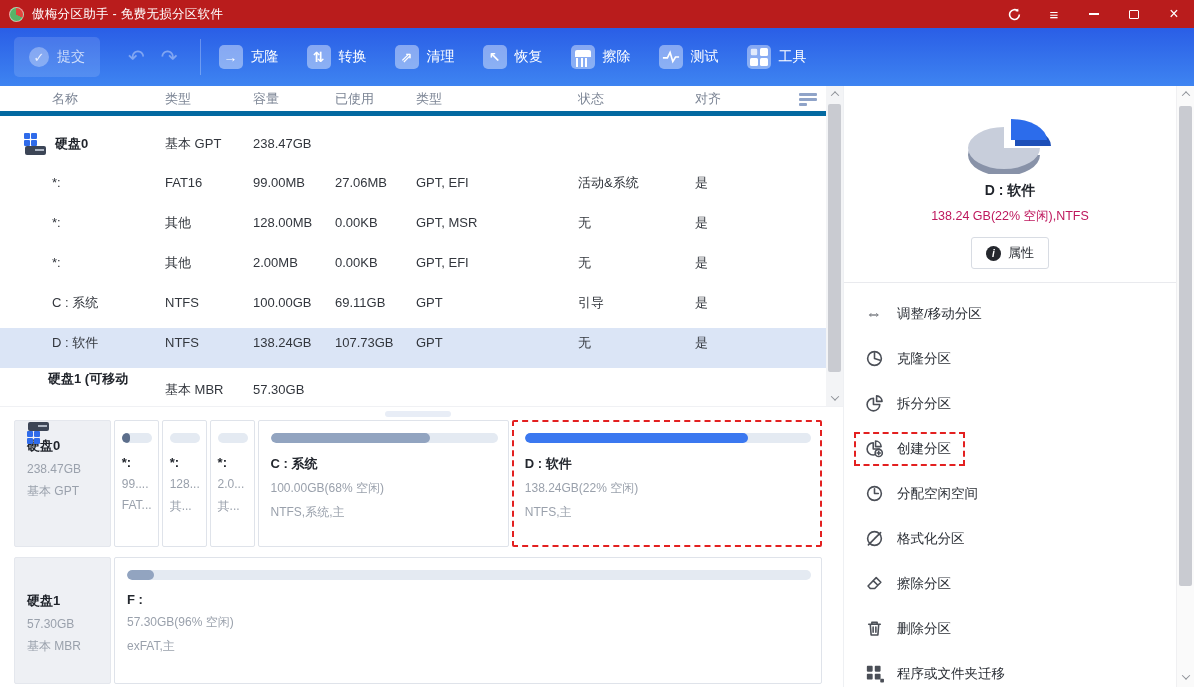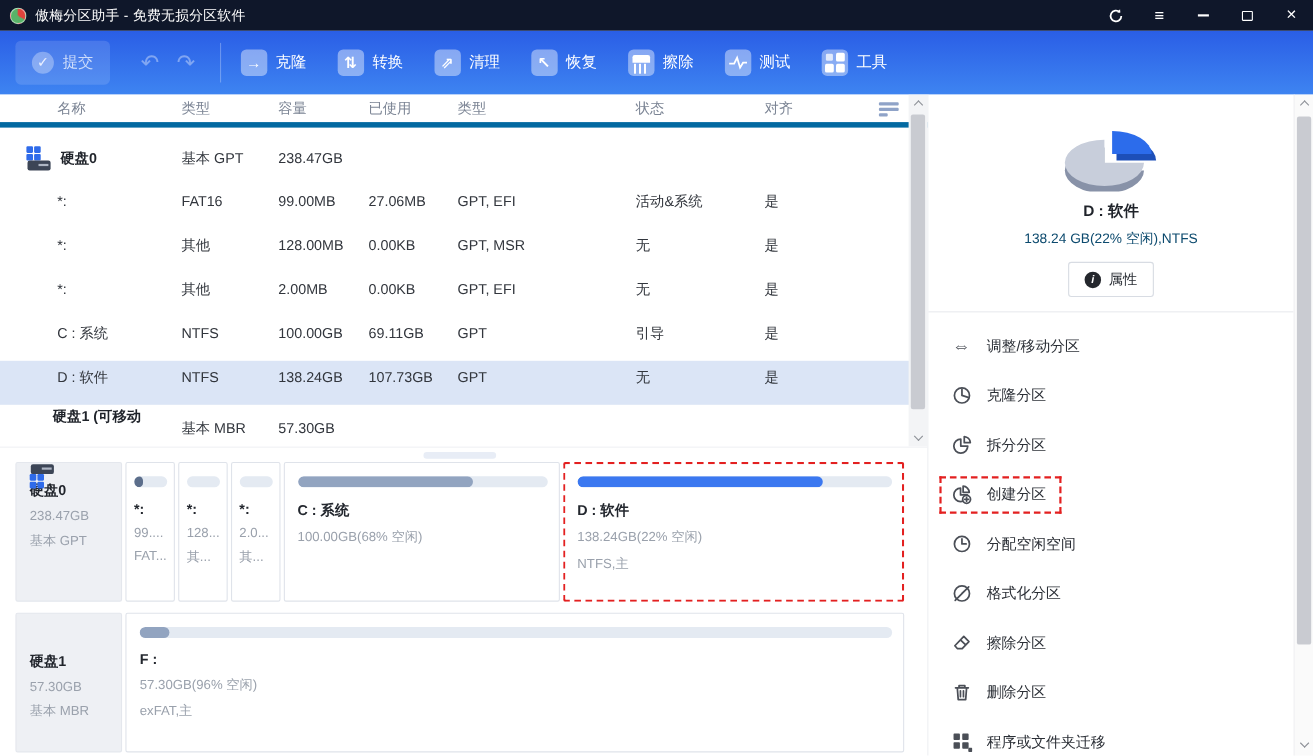--- a/index.html
+++ b/index.html
@@ -1,21 +1,21 @@
 <!DOCTYPE html>
 <html><head>
 <meta charset="utf-8">
 <style>
   * { margin:0; padding:0; box-sizing:border-box; }
   html,body { width:1194px; height:687px; overflow:hidden; background:#fff;
     font-family:"Liberation Sans","DejaVu Sans",sans-serif; }
   .window { width:1194px; height:687px; display:flex; flex-direction:column; }
 
   
-  .titlebar { height:28px; background:#0f172a; display:flex; align-items:center; color:#fff; flex:0 0 auto; }
+  .titlebar { height:28px; background:#b91c1c; display:flex; align-items:center; color:#fff; flex:0 0 auto; }
   .app-icon { width:15px; height:15px; border-radius:50%; margin:0 8px 0 9px;
     background:conic-gradient(#e0433c 0 120deg,#58b368 120deg 360deg); border:1px solid rgba(255,255,255,.5); }
   .app-title { font-size:12.5px; letter-spacing:.3px; }
   .tb-controls { margin-left:auto; display:flex; align-items:center; height:100%; }
   .tb-btn { width:40px; height:100%; display:flex; align-items:center; justify-content:center; color:#fff; font-size:14px; cursor:pointer; }
   .tb-btn svg { display:block; }
   .menu-glyph { font-size:15px; line-height:1; }
   .min-glyph { width:10px; height:2px; background:#fff; display:block; }
   .max-glyph { width:10px; height:9px; border:1.5px solid #fff; border-radius:1px; display:block; }
   .close-glyph { font-size:16px; }
@@ -99,21 +99,21 @@
   .fill-dark { background:#5c6e8b; }
   .fill-gray { background:#92a4c0; }
   .fill-blue { background:#3b78f0; }
   .p-label { font-weight:bold; font-size:13px; color:#23272e; margin-top:12px; white-space:nowrap; }
   .p-size, .p-fs { font-size:12px; color:#9aa1ac; margin-top:7px; white-space:nowrap; }
 
   
   .sidebar { width:333px; border-left:1px solid #eef0f3; display:flex; flex-direction:column; background:#fff; }
   .sel-card { text-align:center; padding-top:10px; }
   .sel-title { font-weight:bold; font-size:14px; color:#1f232a; margin-top:4px; }
-  .sel-detail { font-size:12.5px; color:#0c4a6e; margin-top:8px; }
+  .sel-detail { font-size:12.5px; color:#be185d; margin-top:8px; }
   .props-btn { display:inline-flex; align-items:center; gap:7px; margin-top:12px; padding:6px 14px;
     border:1px solid #d8dce3; border-radius:3px; background:#fff; font-size:13px; color:#2a2e35; cursor:pointer; }
   .info-dot { width:15px; height:15px; border-radius:50%; background:#24272d; color:#fff; font-size:10px;
     font-weight:bold; display:flex; align-items:center; justify-content:center; font-style:italic; }
   .side-divider { border-top:1px solid #e9eaee; margin-top:13px; }
   .side-menu { padding:8px 0 0 0; }
   .menu-item { height:45px; display:flex; align-items:center; padding-left:20px; cursor:pointer; }
   .menu-item .mi-inner { display:inline-flex; align-items:center; gap:13px; padding:6px 10px 6px 0; }
   .menu-item.highlighted .mi-inner { border:2px dashed #e32020; padding:5px 12px 5px 8px; margin-left:-10px; }
   .mi-icon { width:20px; height:20px; display:flex; align-items:center; justify-content:center; color:#4b4f57; font-size:17px; flex:0 0 auto; }
@@ -377,20 +377,21 @@
             <div class="p-size">2.0...</div>
             <div class="p-fs">其...</div>
           </div>
 
           <div class="dcell p-c">
             <div class="bar">
                 <div class="bar-fill fill-gray" style="width: 70%;"></div>
               </div>
             <div class="p-label">C : 系统</div>
             <div class="p-size">100.00GB(68% 空闲)</div>
+            <div class="p-fs">NTFS,系统,主</div>
           </div>
 
           <div class="dcell p-d">
             <div class="bar">
                 <div class="bar-fill fill-blue" style="width: 78%;"></div>
               </div>
             <div class="p-label">D : 软件</div>
             <div class="p-size">138.24GB(22% 空闲)</div>
             <div class="p-fs">NTFS,主</div>
           </div>

